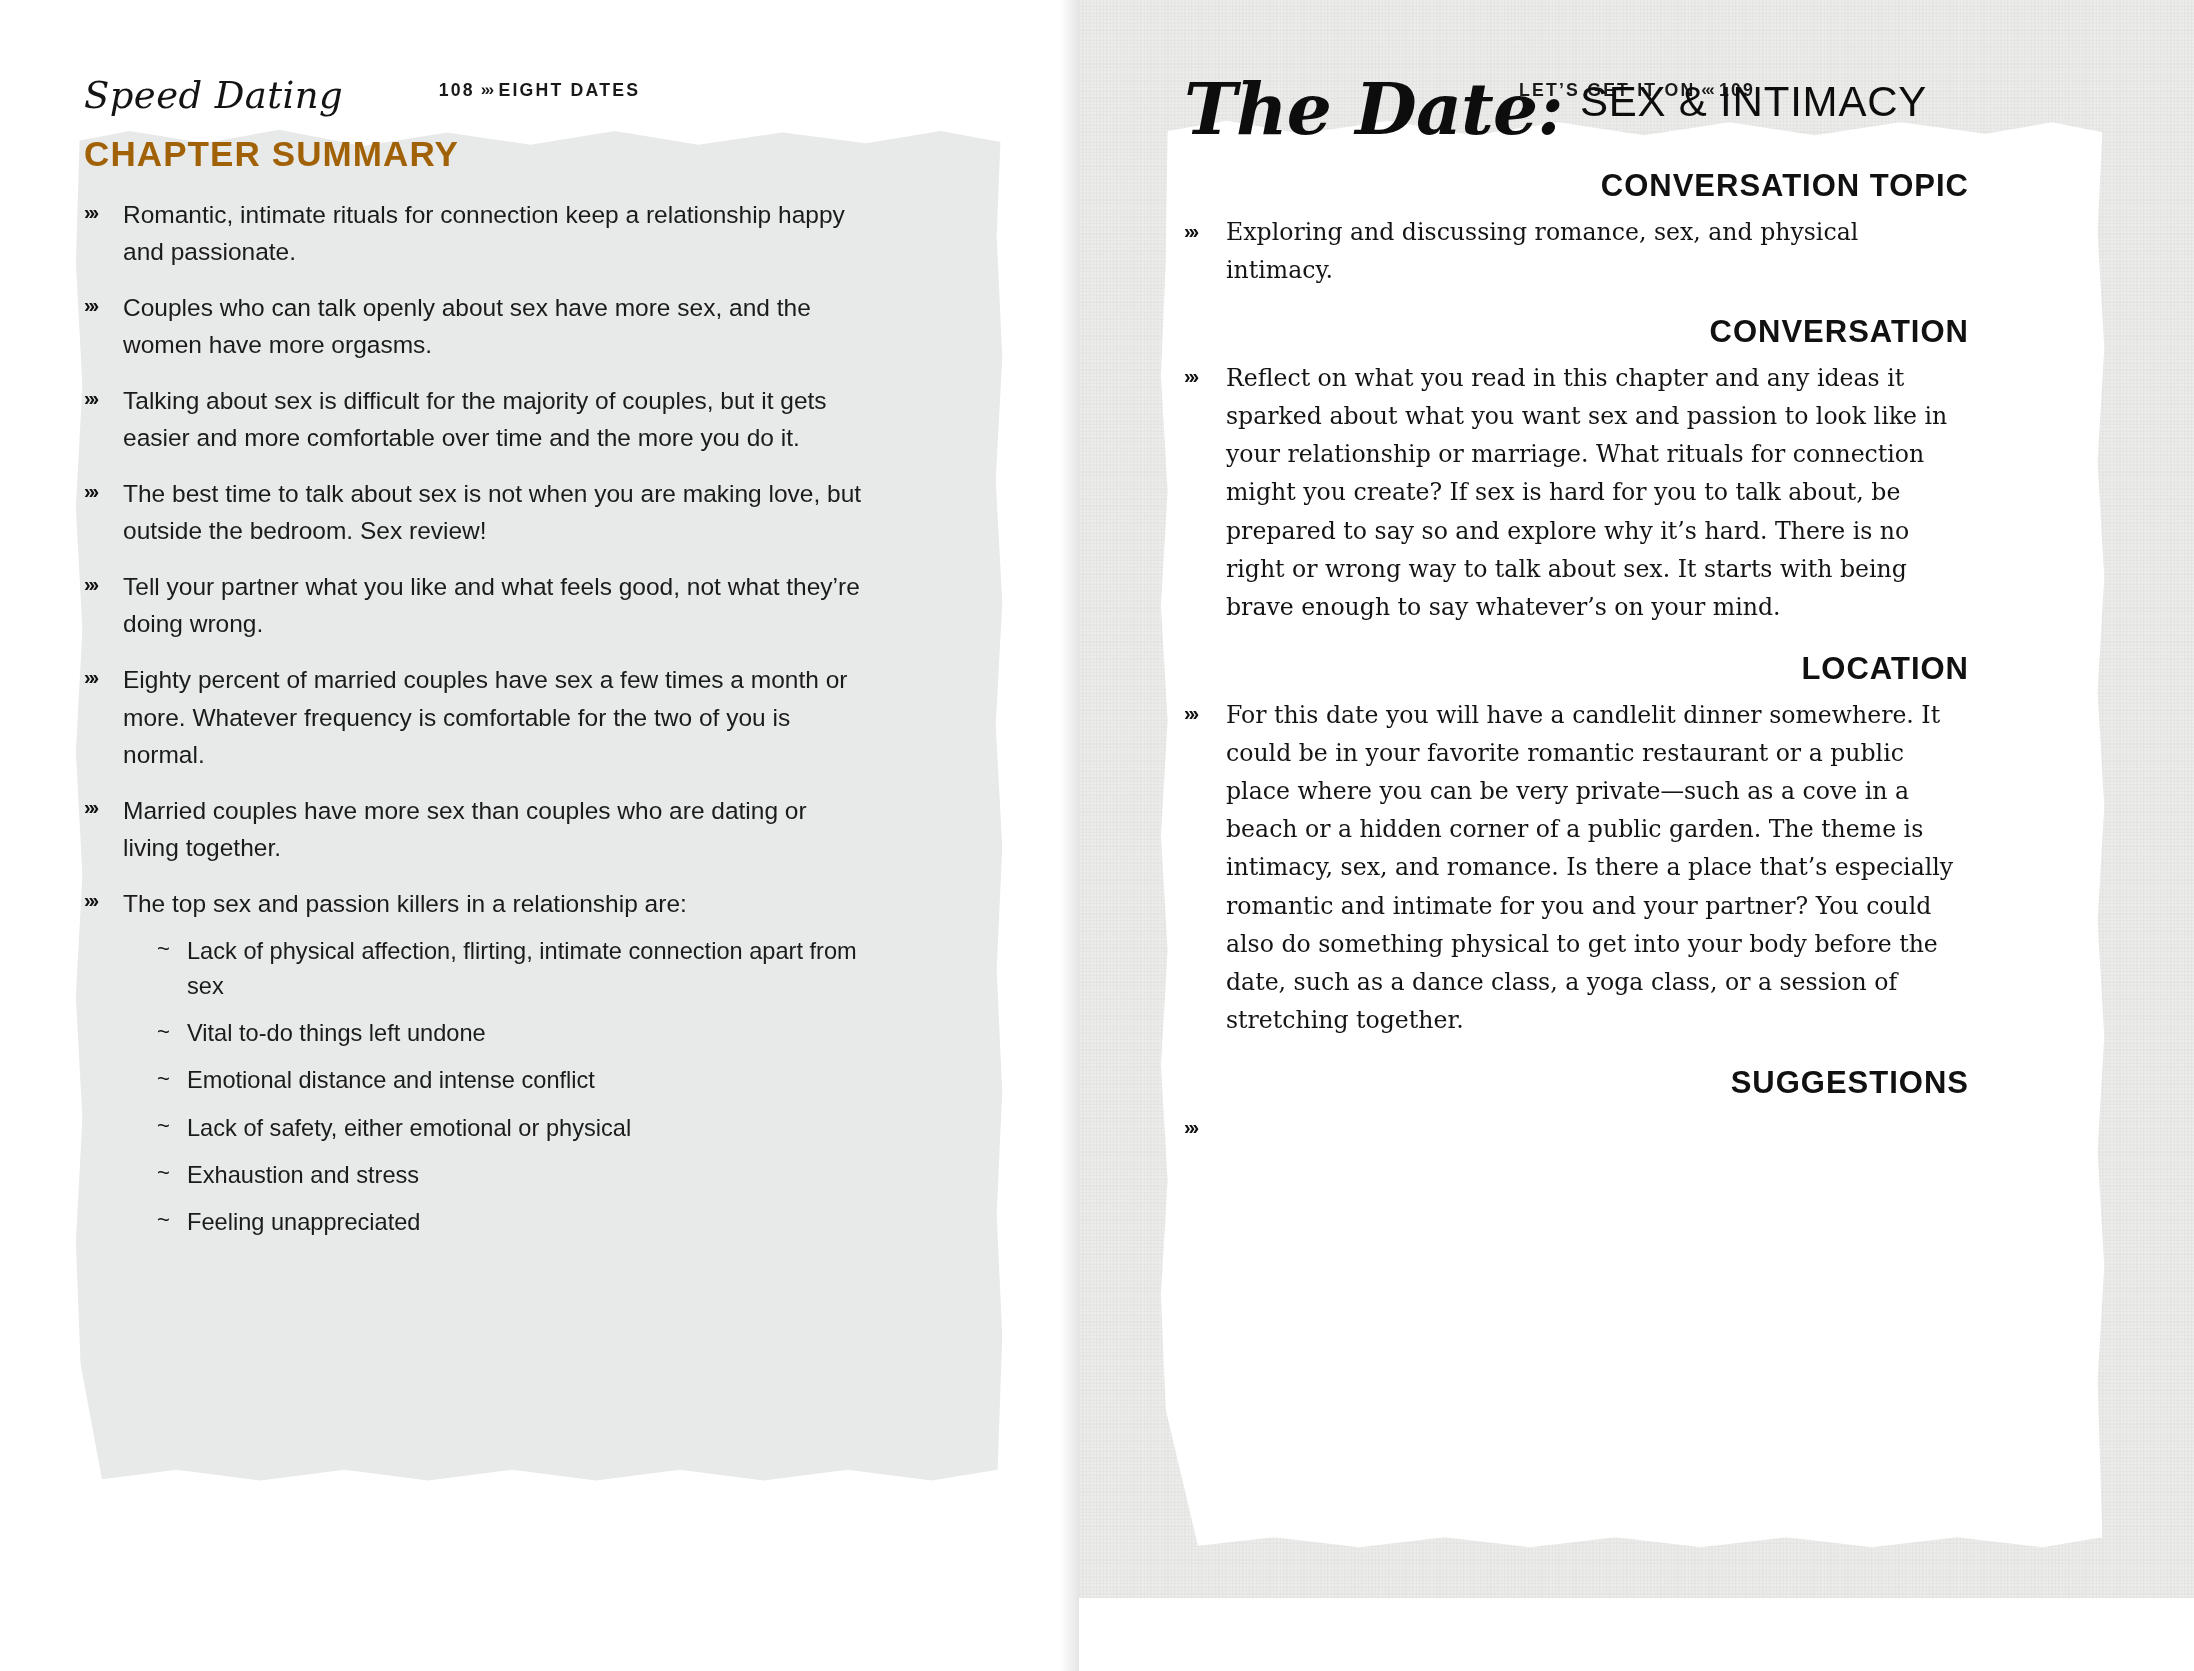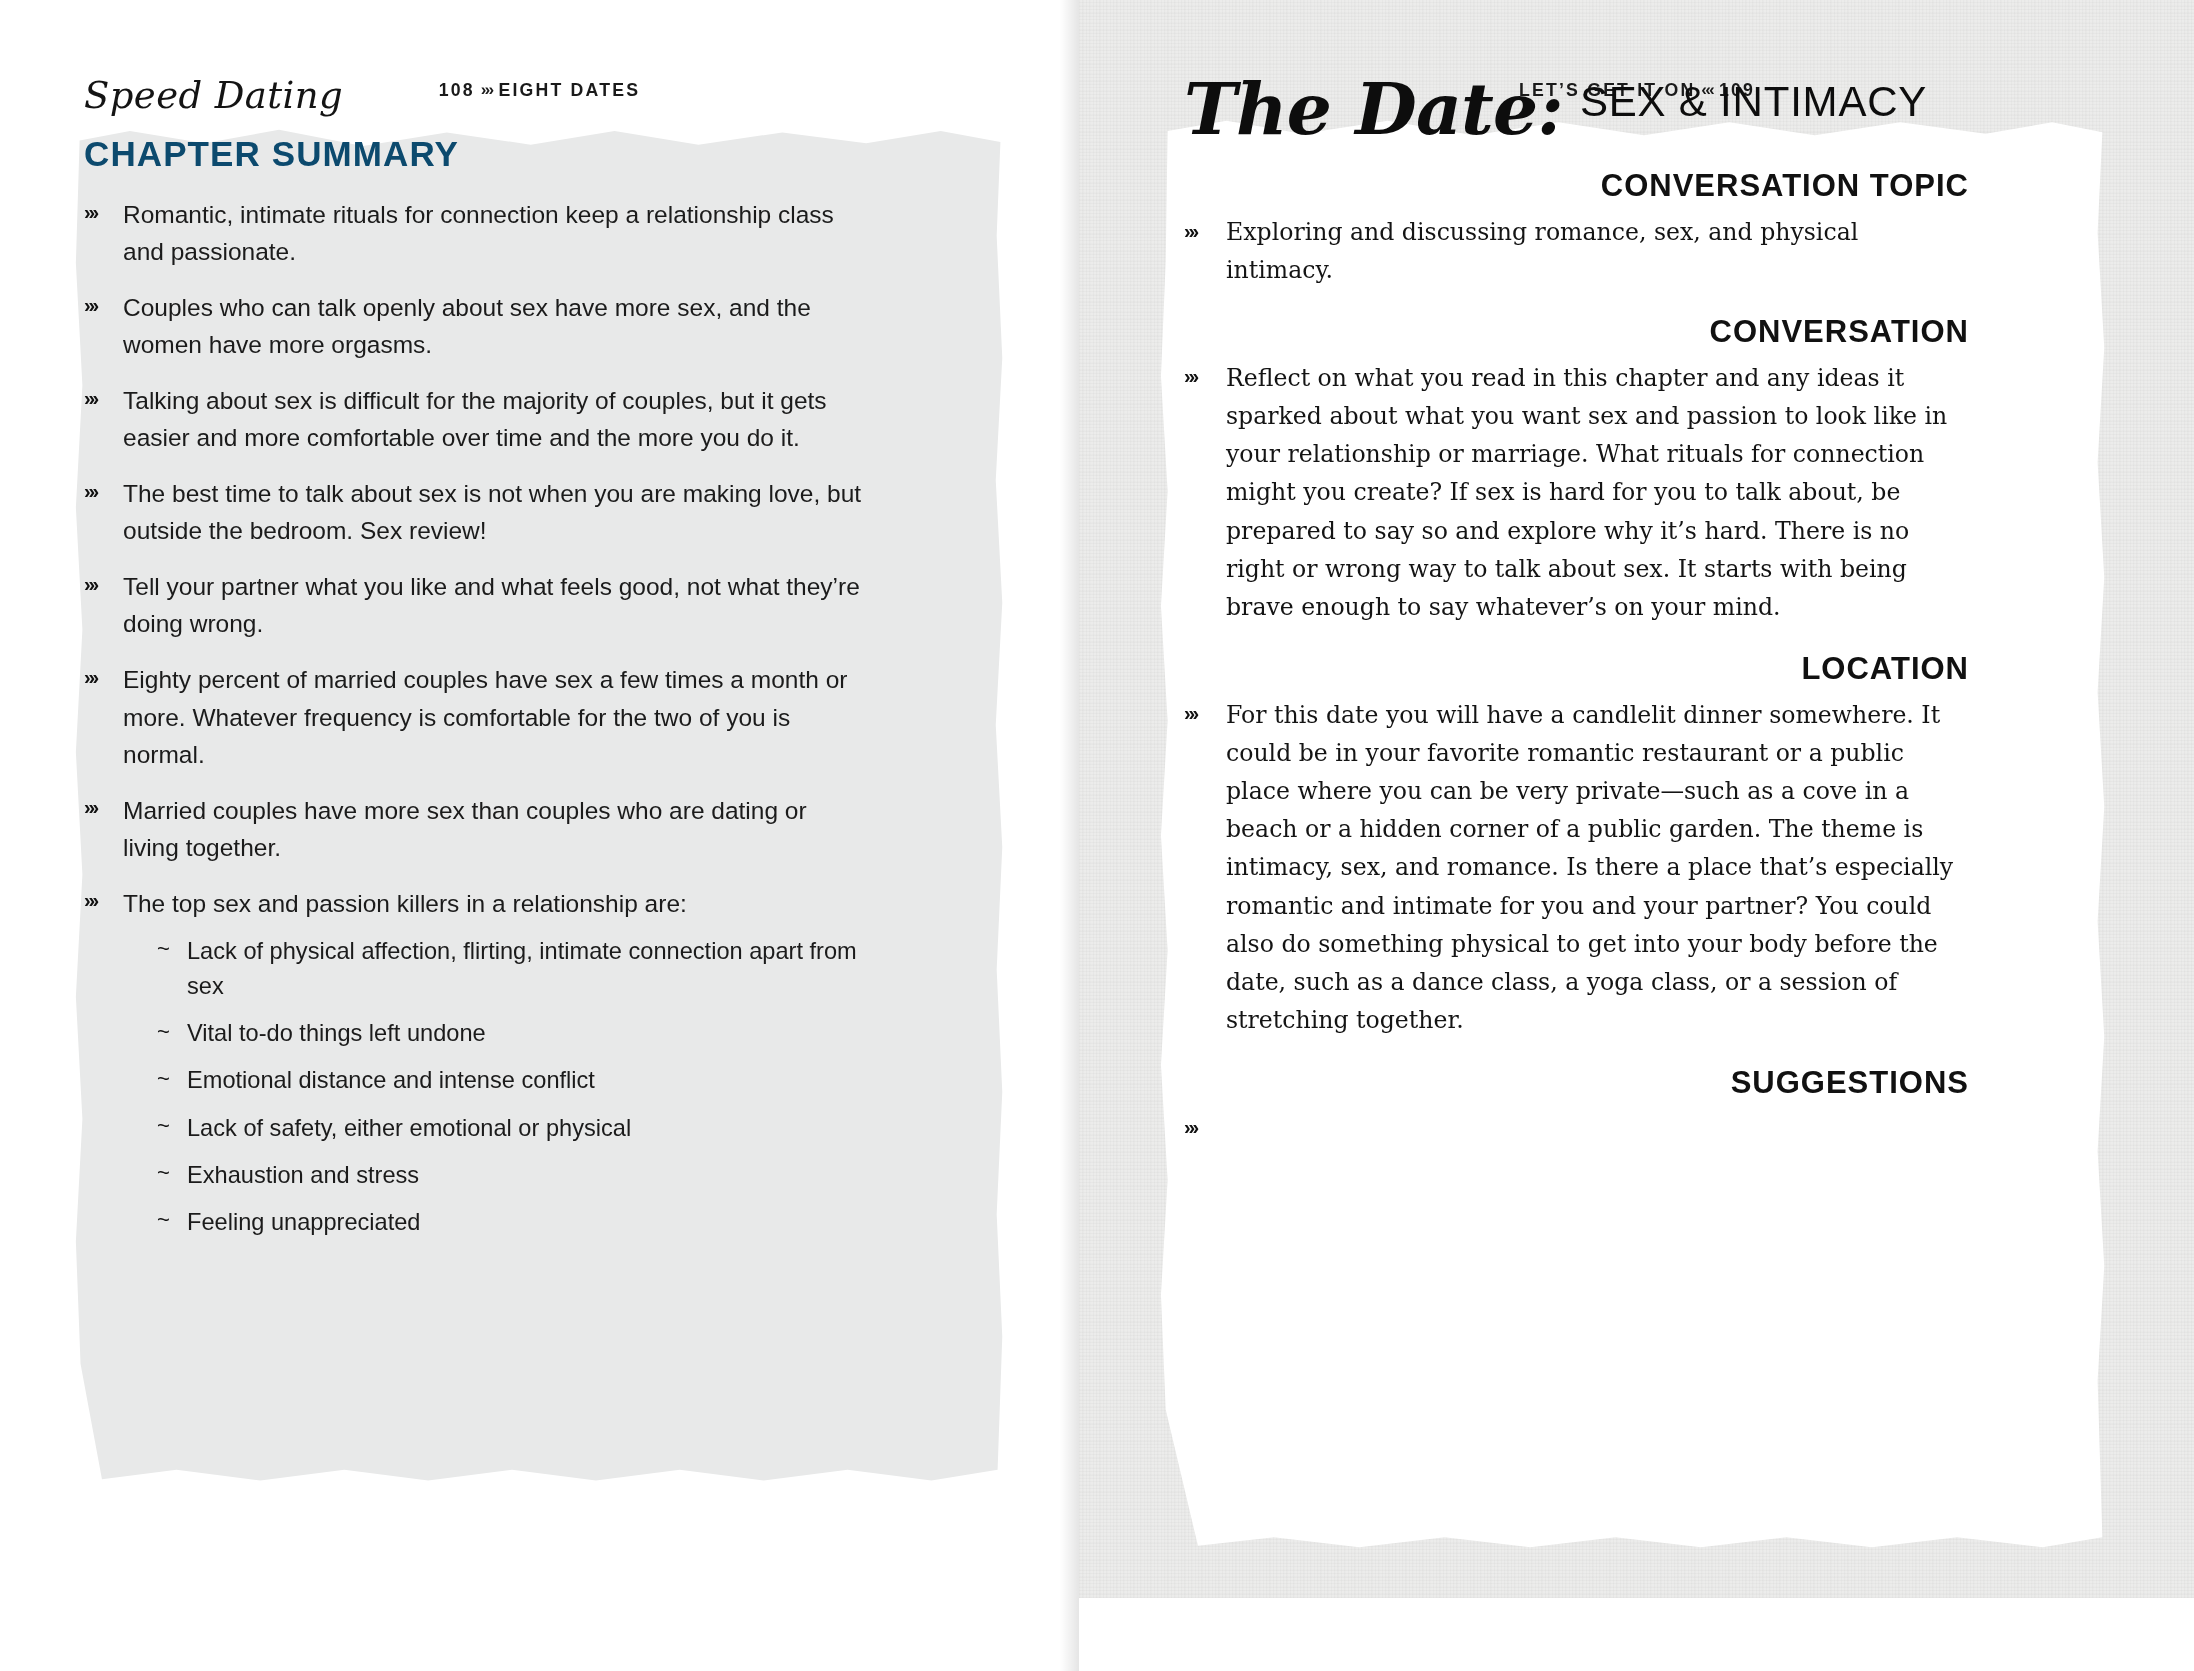--- a/index.html
+++ b/index.html
@@ -86,21 +86,21 @@
     font-style: italic;
     font-size: 37px;
     color: #141414;
     letter-spacing: 0.4px;
     margin-bottom: 3.4px;
   }
   .summary-title {
     font-size: 35px;
     font-weight: 800;
     letter-spacing: 1.1px;
-    color: #0c4a6e;
+    color: #a16207;
     margin: 17px 0 22px 0;
   }
   ul.bullets, ul.subbullets {
     list-style: none;
     margin: 0;
     padding: 0;
   }
   ul.bullets > li {
     position: relative;
     padding-left: 39px;
@@ -248,21 +248,21 @@
       <span class="folio">108</span><span class="arrow-glyph">»›</span><span>EIGHT DATES</span>
     </div>
 
     <div class="summary-card"></div>
 
     <div class="summary-inner">
       <div class="script-label">Speed Dating</div>
       <div class="summary-title">CHAPTER SUMMARY</div>
 
       <ul class="bullets">
-        <li><span class="marker">»›</span><span>Romantic, intimate rituals for connection keep a relationship class and passionate.</span></li>
+        <li><span class="marker">»›</span><span>Romantic, intimate rituals for connection keep a relationship happy and passionate.</span></li>
         <li><span class="marker">»›</span><span>Couples who can talk openly about sex have more sex, and the women have more orgasms.</span></li>
         <li><span class="marker">»›</span><span>Talking about sex is difficult for the majority of couples, but it gets easier and more comfortable over time and the more you do it.</span></li>
         <li><span class="marker">»›</span><span>The best time to talk about sex is not when you are making love, but outside the bedroom. Sex review!</span></li>
         <li><span class="marker">»›</span><span>Tell your partner what you like and what feels good, not what they’re doing wrong.</span></li>
         <li><span class="marker">»›</span><span>Eighty percent of married couples have sex a few times a month or more. Whatever frequency is comfortable for the two of you is normal.</span></li>
         <li><span class="marker">»›</span><span>Married couples have more sex than couples who are dating or living together.</span></li>
         <li>
           <span class="marker">»›</span>
           <span>The top sex and passion killers in a relationship are:</span>
           <ul class="subbullets">

